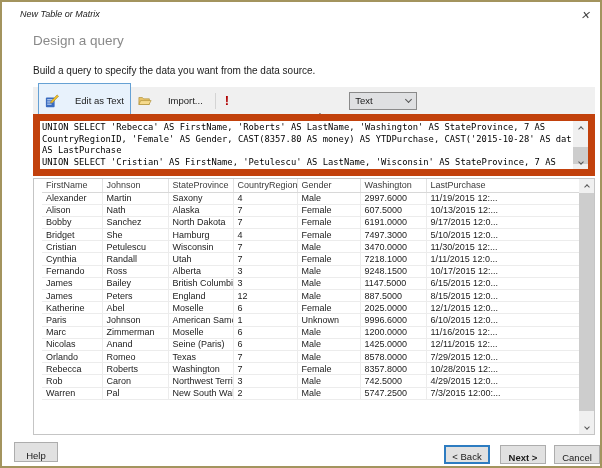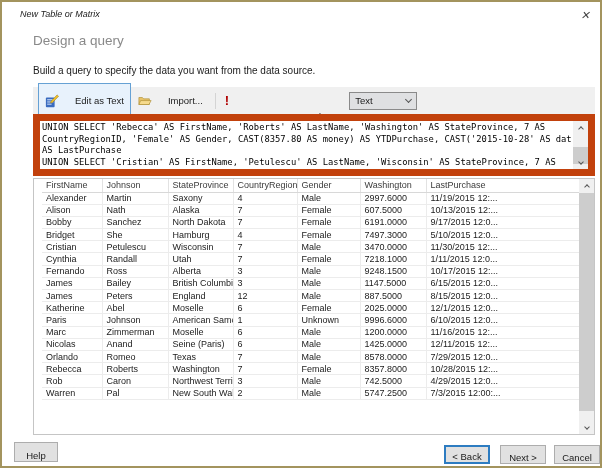--- a/index.html
+++ b/index.html
@@ -60,21 +60,21 @@
   .grid td { height:12.2px; color:#1b1b1b; border-right:1px solid #ececec;
              border-bottom:1px solid #ececec; padding:0 0 0 4px;
              overflow:hidden; white-space:nowrap; }
   .grid-sb { height:255px; }
 
   
   .btn { position:absolute; background:#e1e1e1; border:1px solid #adadad; font-size:9.5px;
          color:#1a1a1a; display:flex; align-items:flex-end; justify-content:center; }
   .btn-help { left:12px; top:440px; width:44px; height:20px; }
   .btn-back { left:442px; top:443px; width:46px; height:19px; border:2px solid #2d7cc1; }
-  .btn-next { left:498px; top:443px; width:46px; height:19px; }
+  .btn-next { left:498px; top:443px; width:46px; height:19px;font-weight:bold; }
   .btn-cancel { left:552px; top:443px; width:46px; height:19px; }
 </style>
 </head>
 <body>
 
 <div class="dialog">
 
   <div class="titlebar">
     <span class="win-title">New Table or Matrix</span>
     <span class="close-btn">✕</span>

